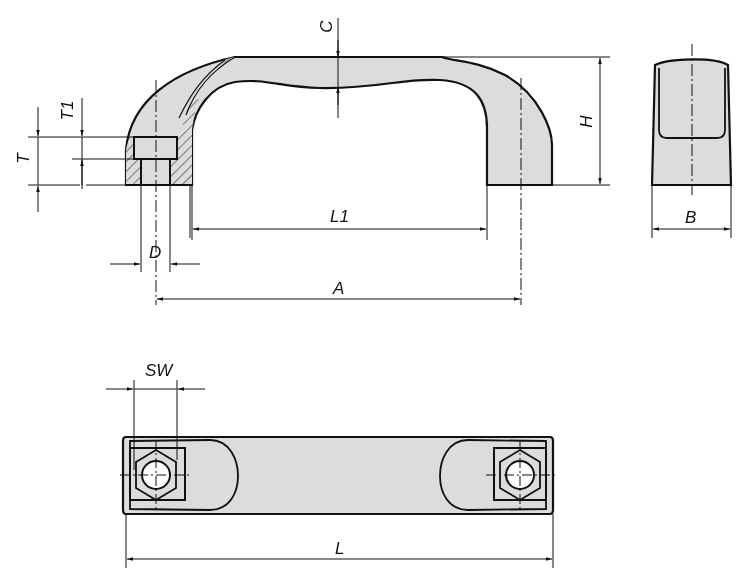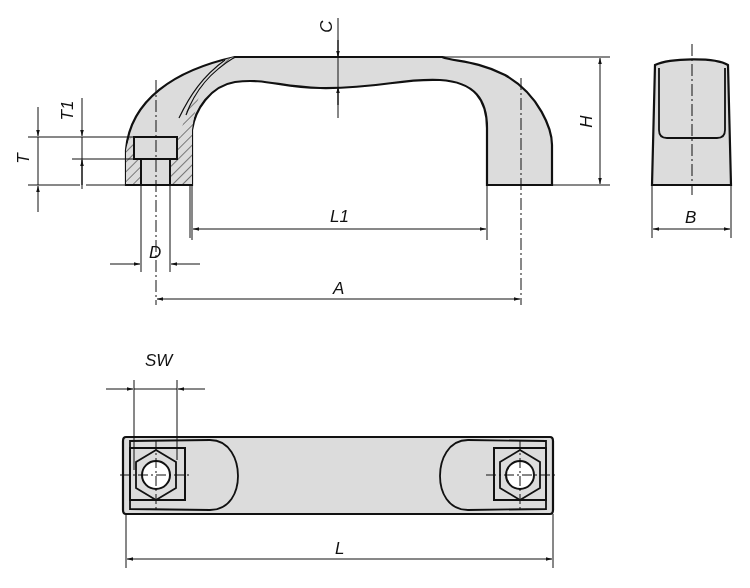--- a/index.html
+++ b/index.html
@@ -118,15 +118,15 @@
 </svg>
 
   <span class="lbl rot" style="left:320px;top:18px;">C</span>
   <span class="lbl rot" style="left:580px;top:113px;">H</span>
   <span class="lbl" style="left:330px;top:208px;text-align:center;">L1</span>
   <span class="lbl" style="left:333px;top:280px;">A</span>
   <span class="lbl rot" style="left:18px;top:150px;">T</span>
   <span class="lbl rot" style="left:58px;top:102px;">T1</span>
   <span class="lbl" style="left:149px;top:244px;">D</span>
   <span class="lbl" style="left:685px;top:209px;">B</span>
-  <span class="lbl" style="left:145px;top:352px;">SW</span>
+  <span class="lbl" style="left:145px;top:362px;">SW</span>
   <span class="lbl" style="left:335px;top:540px;">L</span>
 </div>
 
 </body></html>

